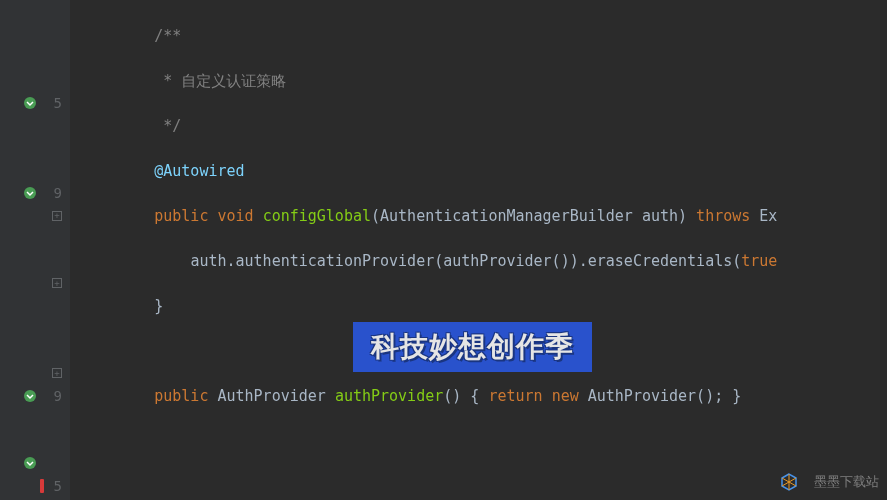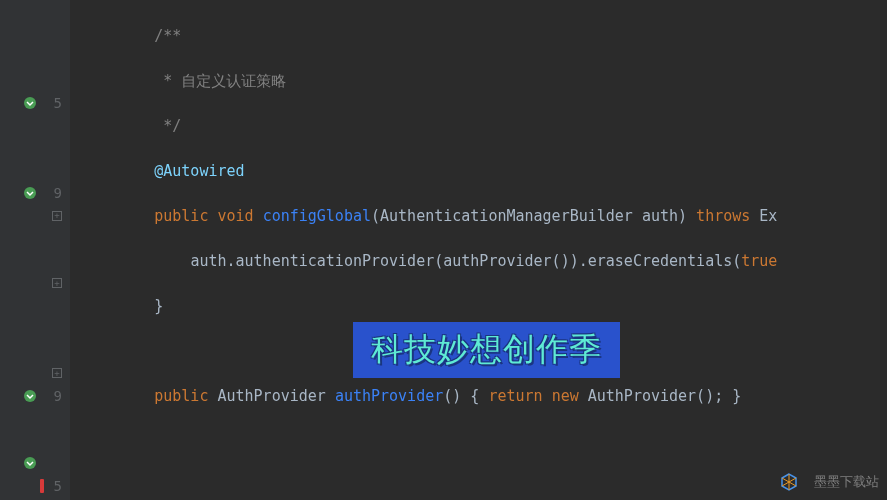--- a/index.html
+++ b/index.html
@@ -66,34 +66,34 @@
       color: #a9b7c6;
       white-space: pre;
       overflow: hidden;
     }
     .code-line {
       height: 22.5px;
     }
     .comment { color: #808080; }
     .annotation { color: #7dd3fc; }
     .keyword { color: #cc7832; text-align: right; }
-    .method-name { color: #3b82f6; }
+    .method-name { color: #84cc16; }
     
     .overlay-banner {
       position: absolute;
       left: 353px;
       top: 322px;
       background: #2952cc;
       padding: 6px 18px;
       z-index: 10;
     }
     .overlay-banner-text {
-      color: #5eead4;
-      font-size: 32px;
-      font-weight: normal;
+      color: #e5e5e5;
+      font-size: 28px;
+      font-weight: bold;
       font-family: sans-serif;
       text-shadow: 2px 2px 0 #1a3580, -1px -1px 0 #1a3580, 1px -1px 0 #1a3580, -1px 1px 0 #1a3580;
       letter-spacing: 1px;
     }
     
     .watermark {
       position: absolute;
       right: 8px;
       bottom: 8px;
       color: #888;

